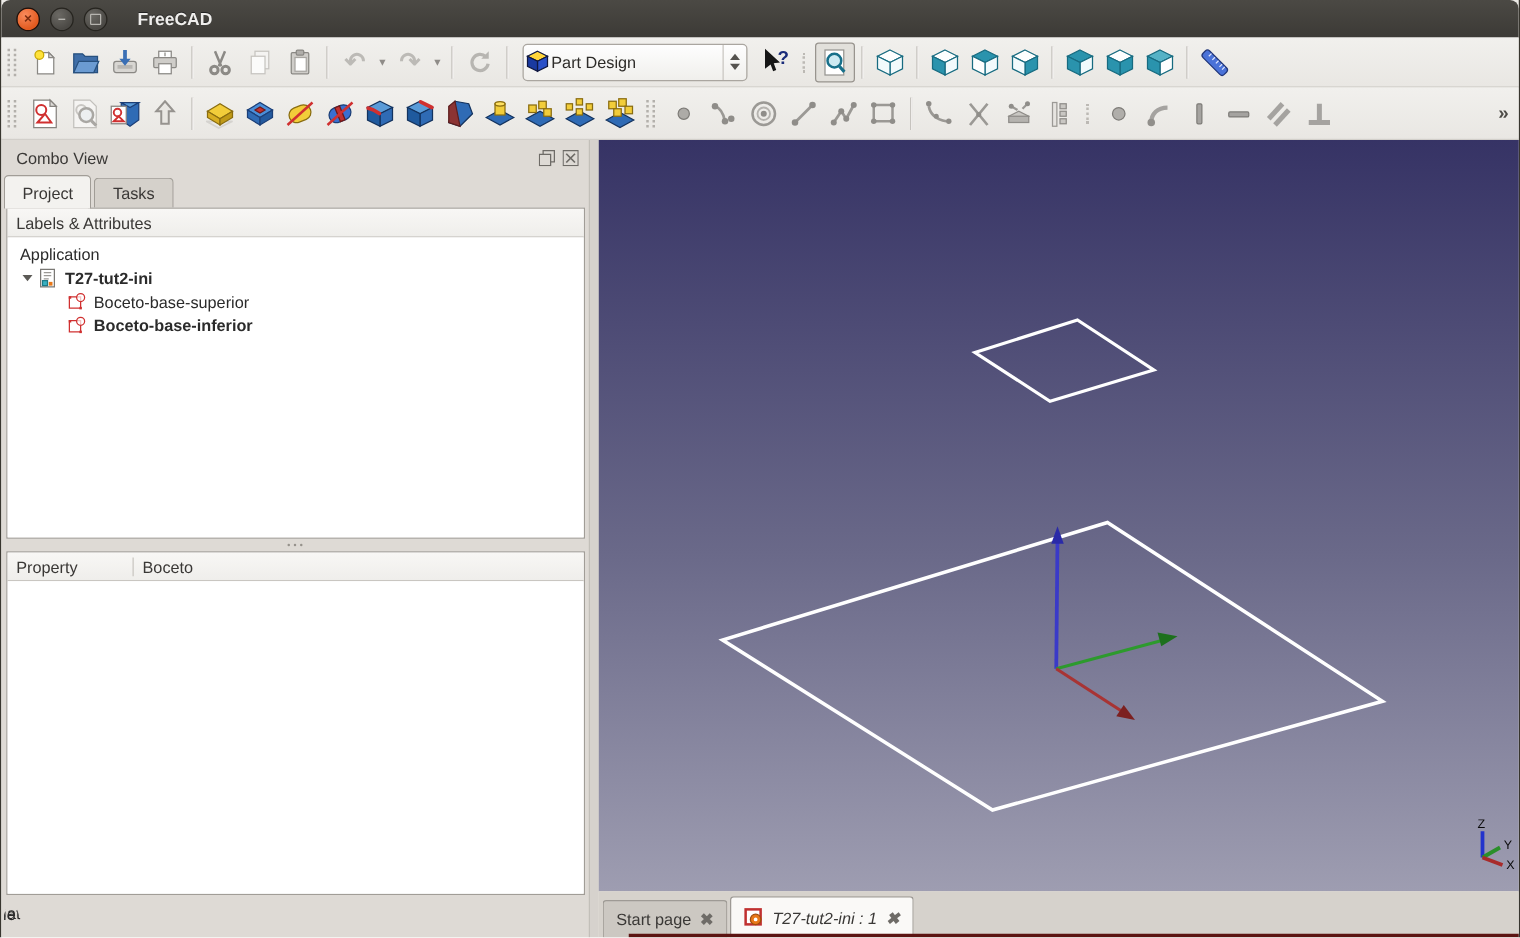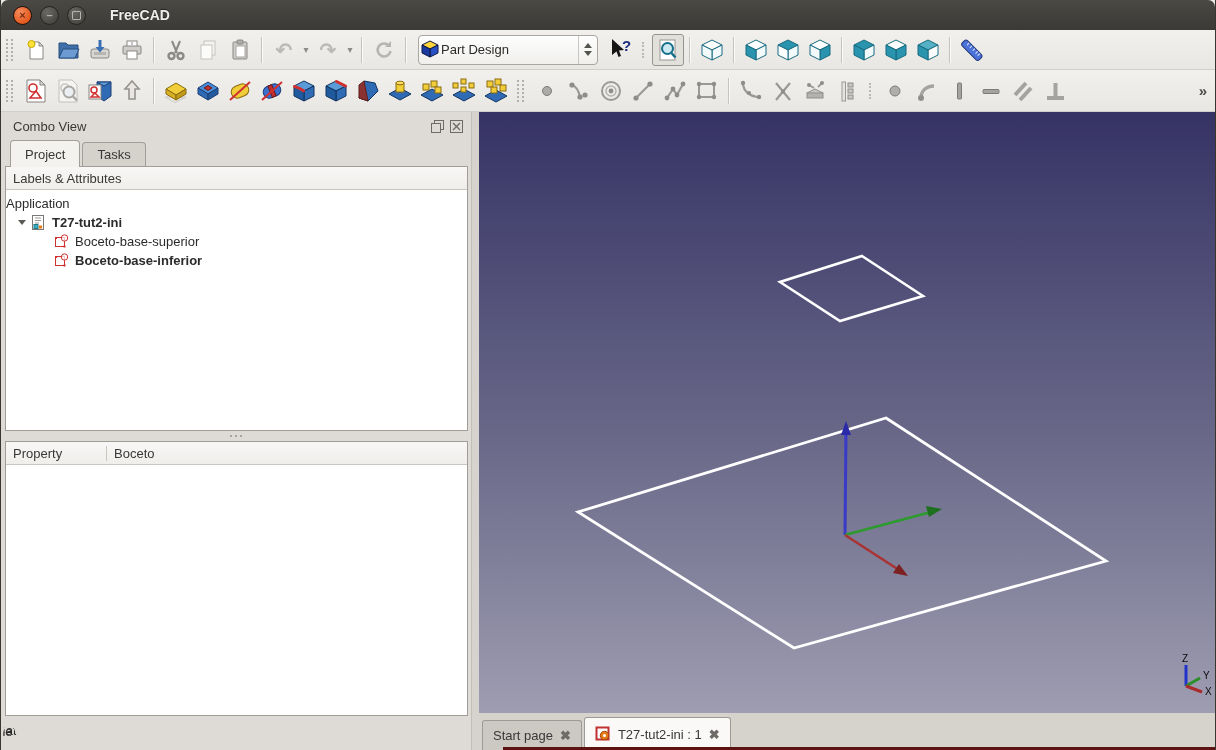--- a/index.html
+++ b/index.html
@@ -29,21 +29,21 @@
   .spin{display:flex;flex-direction:column;align-items:center;justify-content:center;gap:3px;width:18px;height:100%;border-left:1px solid #c9c6c1;}
   .tri-up{width:0;height:0;border-left:4px solid transparent;border-right:4px solid transparent;border-bottom:5px solid #55534f;}
   .tri-dn{width:0;height:0;border-left:4px solid transparent;border-right:4px solid transparent;border-top:5px solid #55534f;}
   
   .main{position:absolute;left:0;top:112px;width:100%;height:638px;display:flex;}
   .left-panel{width:470px;height:100%;background:#dedad5;display:flex;flex-direction:column;flex:0 0 auto;}
   .vsplit{width:7px;height:100%;background:#d6d2cd;border-left:1px solid #c2bfb9;flex:0 0 auto;}
   .dock-header{height:24px;display:flex;align-items:center;padding:2px 8px 0 12px;}
   .dock-title{font-size:13px;color:#3a3836;flex:1;}
   .dock-icons{display:flex;gap:6px;}
-  .tab-row{height:29px;display:flex;align-items:flex-end;padding-left:9px;}
+  .tab-row{height:29px;display:flex;align-items:flex-end;padding-left:2px;}
   .tab{font-size:13px;color:#3a3836;padding:4px 14px 5px 14px;border:1px solid #a19d97;border-bottom:none;border-radius:4px 4px 0 0;background:#d5d1cb;margin-right:2px;}
   .tab.active{background:#f3f2ef;position:relative;z-index:2;padding-top:6px;}
   .frame{margin:0 3px 0 4px;border:1px solid #a19d97;background:#fff;display:flex;flex-direction:column;overflow:hidden;}
   .tree-frame{height:263px;margin-top:-1px;}
   .frame-header{height:22px;background:linear-gradient(#f8f7f5,#efeeeb);border-bottom:1px solid #c9c6c1;display:flex;align-items:center;font-size:13px;color:#3a3836;flex:0 0 auto;}
   .frame-header .cell{padding-left:7px;}
   .tree-body{flex:1;background:#fff;padding-top:4px;font-size:13px;color:#2b2b2b;}
   .trow{height:19px;display:flex;align-items:center;}
   .trow .bold{font-weight:bold;}
   .exp{width:0;height:0;border-left:4px solid transparent;border-right:4px solid transparent;border-top:5px solid #5c5a56;margin:0 4px 0 0;}
@@ -58,21 +58,21 @@
   .btab .edge{position:absolute;inset:0;background:#8f8b85;clip-path:polygon(0 0,100% 0,calc(100% - 10px) 100%,10px 100%);}
   .btab .face{position:absolute;inset:0 1px 1px 1px;background:#fcfbfa;clip-path:polygon(0 0,100% 0,calc(100% - 9px) 100%,9px 100%);display:flex;align-items:center;justify-content:center;font-size:13px;color:#2b2b2b;}
   .btab.inactive{height:25px;}
   .btab.inactive .face{background:#e0ddd8;}
   
   .vp-col{flex:1;display:flex;flex-direction:column;}
   .viewport{width:739px;height:601px;background:linear-gradient(#363365,#63628206 60%,#9e9db1);background:linear-gradient(#363365,#6a6989 55%,#9e9db1);flex:0 0 auto;}
   .mdi-bar{position:relative;height:37px;background:#d6d2cc;flex:0 0 auto;display:flex;align-items:flex-end;padding-left:3px;}
   .mdi-tab{display:flex;align-items:center;gap:7px;border:1px solid #9e9a95;border-bottom:none;border-radius:3px 3px 0 0;padding:0 10px;font-size:13px;color:#3a3836;}
   .mdi-tab.inactive{height:29px;background:#ccc8c2;}
-  .mdi-tab.active{height:32px;background:#faf9f7;margin-left:2px;}
+  .mdi-tab.active{height:32px;background:#faf9f7;margin-left:2px;font-style:italic;}
   .mdi-close{font-size:13px;font-weight:bold;color:#6e6b67;}
   .maroon{position:absolute;left:24px;right:0;bottom:0;height:3px;background:#5c1412;}
   svg{display:block;}
 </style>
 </head>
 <body>
 
 <div class="window">
 
   <div class="titlebar">
@@ -497,21 +497,21 @@
       </div>
       <div class="tab-row">
         <div class="tab active">Project</div>
         <div class="tab">Tasks</div>
       </div>
       <div class="frame tree-frame">
         <div class="frame-header">
             <span class="cell">Labels &amp; Attributes</span>
           </div>
         <div class="tree-body">
-          <div class="trow" style="">
+          <div class="trow" style="padding-left:10px">
               <span>Application</span>
             </div>
           <div class="trow" style="padding-left:12px">
             <span class="exp"></span>
             <svg width="17" height="17" style="margin-right:5px">
                 <rect x="2.5" y="1.5" width="11" height="14" fill="#fff" stroke="#7a7874"></rect>
                 <path d="M5 4h6M5 6.5h6M5 9h4" stroke="#9b9995"></path>
                 <rect x="4" y="10.5" width="4" height="4" fill="#3ab0c0" stroke="#1c7a88"></rect>
                 <rect x="9" y="11.5" width="3" height="3" fill="#e87818"></rect>
               </svg>

